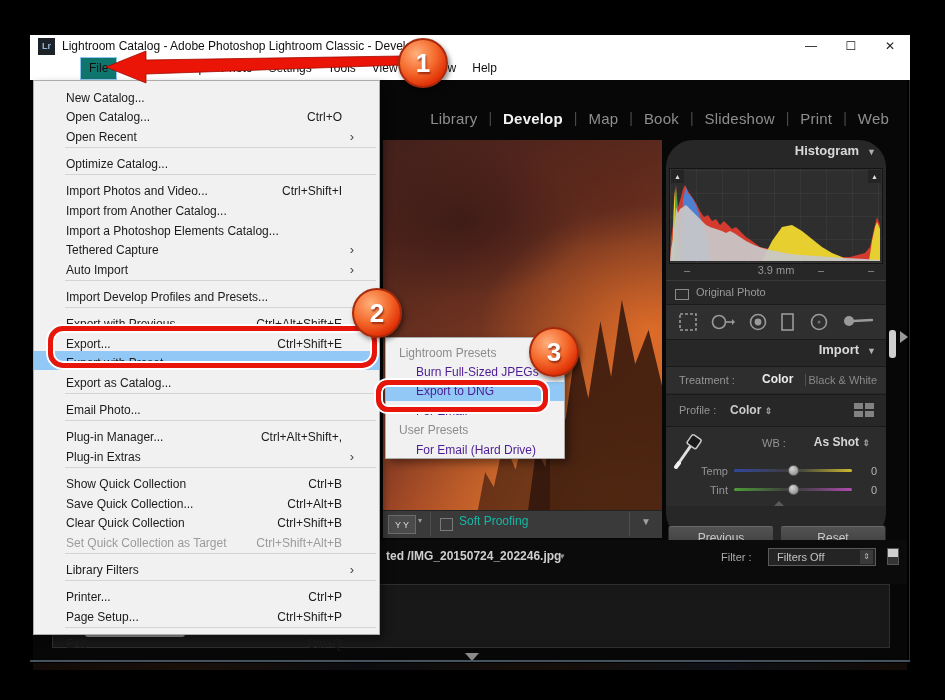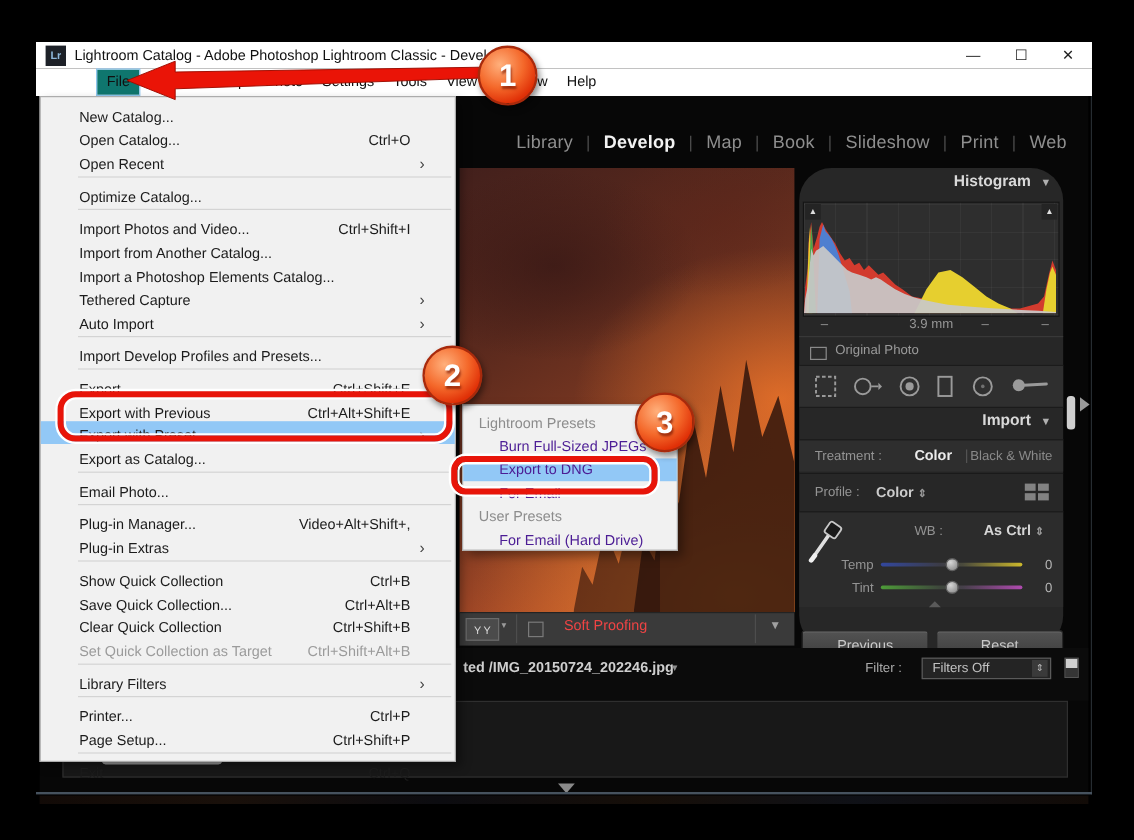--- a/index.html
+++ b/index.html
@@ -44,21 +44,21 @@
   #tree2{left:34%;width:26%;height:34%;opacity:.6;
     clip-path:polygon(0 100%,10% 70%,22% 82%,36% 45%,52% 68%,68% 30%,84% 60%,100% 48%,100% 100%);}
 
   
   #main-toolbar{left:383px;top:510px;width:279px;height:28px;background:#3a3a3a;border-top:1px solid #232323;box-sizing:border-box;}
   #view-btn{left:388px;top:515px;width:26px;height:17px;background:#4b4b4b;border:1px solid #6b6b6b;
             font-size:9px;color:#d8d8d8;display:flex;align-items:center;justify-content:center;gap:2px;}
   #view-caret{left:418px;top:516px;font-size:8px;color:#9a9a9a;}
   .vsep{top:512px;width:1px;height:24px;background:#4d4d4d;}
   #sp-check{left:440px;top:518px;width:11px;height:11px;background:#3c3c3c;border:1px solid #7a7a7a;}
-  #sp-label{left:459px;top:514px;font-size:12px;color:#ef4444;margin-left:11px;}
+  #sp-label{left:459px;top:514px;font-size:12px;color:#14b8a6;}
   #tb-dd{left:641px;top:516px;font-size:10px;color:#a0a0a0;}
 
   
   #rpanel{left:666px;top:140px;width:220px;height:400px;background:#272727;border-radius:27px;}
   .pheader{position:absolute;width:220px;height:20px;text-align:right;font-size:13px;font-weight:bold;color:#d9d9d9;}
   .pheader .dd{font-size:9px;color:#b0b0b0;margin:0 10px 0 8px;}
   #hist-box{left:3px;top:28px;width:212px;height:94px;background:#2e2e2e;border:1px solid #141414;}
   .clipbox{position:absolute;top:1px;width:13px;height:13px;background:#242424;color:#dedede;font-size:7px;
            text-align:center;line-height:13px;}
   #hist-grid{position:absolute;left:0;top:0;width:100%;height:100%;
@@ -278,21 +278,21 @@
       <span id="profile-value"><span>Color</span> <span style="font-size:9px;color:#9a9a9a;">⇕</span></span>
       <span id="grid-icon"></span>
     </div>
     <div class="prow" id="wb-block">
       <svg width="36" height="38" viewBox="0 0 36 38" style="position:absolute;left:6px;top:4px;">
         <line x1="6" y1="33" x2="20" y2="13" stroke="#e0e0e0" stroke-width="3" stroke-linecap="round"></line>
         <rect x="17" y="5" width="11" height="11" rx="2" transform="rotate(35 22 10)" fill="#1a1a1a" stroke="#c8c8c8" stroke-width="1.5"></rect>
         <line x1="4" y1="36" x2="7" y2="32" stroke="#f0f0f0" stroke-width="4" stroke-linecap="round"></line>
       </svg>
       <span id="wb-label">WB :</span>
-      <span id="wb-value"><span>As Ctrl</span> <span style="font-size:9px;color:#9a9a9a;">⇕</span></span>
+      <span id="wb-value"><span>As Shot</span> <span style="font-size:9px;color:#9a9a9a;">⇕</span></span>
       <span class="slider-label" style="top:38px;">Temp</span>
       <div class="slider-track" id="temp-track" style="top:42px;">
           <div class="knob"></div>
         </div>
       <span class="slider-val" style="top:38px;">0</span>
       <span class="slider-label" style="top:57px;">Tint</span>
       <div class="slider-track" id="tint-track" style="top:61px;">
           <div class="knob"></div>
         </div>
       <span class="slider-val" style="top:57px;">0</span>
@@ -361,46 +361,46 @@
         <span class="lbl">Auto Import</span>
         <span class="arr">›</span>
       </div>
       <div class="menu-sep"></div>
       <div class="menu-item">
         <span class="lbl">Import Develop Profiles and Presets...</span>
         <span class="arr"></span>
       </div>
       <div class="menu-sep"></div>
       <div class="menu-item">
+        <span class="lbl">Export with Previous</span>
+        <span class="sc">Ctrl+Alt+Shift+E</span>
+        <span class="arr"></span>
+      </div>
+      <div class="menu-item">
         <span class="lbl">Export...</span>
         <span class="sc">Ctrl+Shift+E</span>
         <span class="arr"></span>
       </div>
-      <div class="menu-item">
-        <span class="lbl">Export with Previous</span>
-        <span class="sc">Ctrl+Alt+Shift+E</span>
-        <span class="arr"></span>
-      </div>
       <div class="menu-item" style="background: rgb(146, 200, 246);">
         <span class="lbl">Export with Preset</span>
         <span class="arr">›</span>
       </div>
       <div class="menu-item">
         <span class="lbl">Export as Catalog...</span>
         <span class="arr"></span>
       </div>
       <div class="menu-sep"></div>
       <div class="menu-item">
         <span class="lbl">Email Photo...</span>
         <span class="arr"></span>
       </div>
       <div class="menu-sep"></div>
       <div class="menu-item">
         <span class="lbl">Plug-in Manager...</span>
-        <span class="sc">Video+Alt+Shift+,</span>
+        <span class="sc">Ctrl+Alt+Shift+,</span>
         <span class="arr"></span>
       </div>
       <div class="menu-item">
         <span class="lbl">Plug-in Extras</span>
         <span class="arr">›</span>
       </div>
       <div class="menu-sep"></div>
       <div class="menu-item">
         <span class="lbl">Show Quick Collection</span>
         <span class="sc">Ctrl+B</span>

